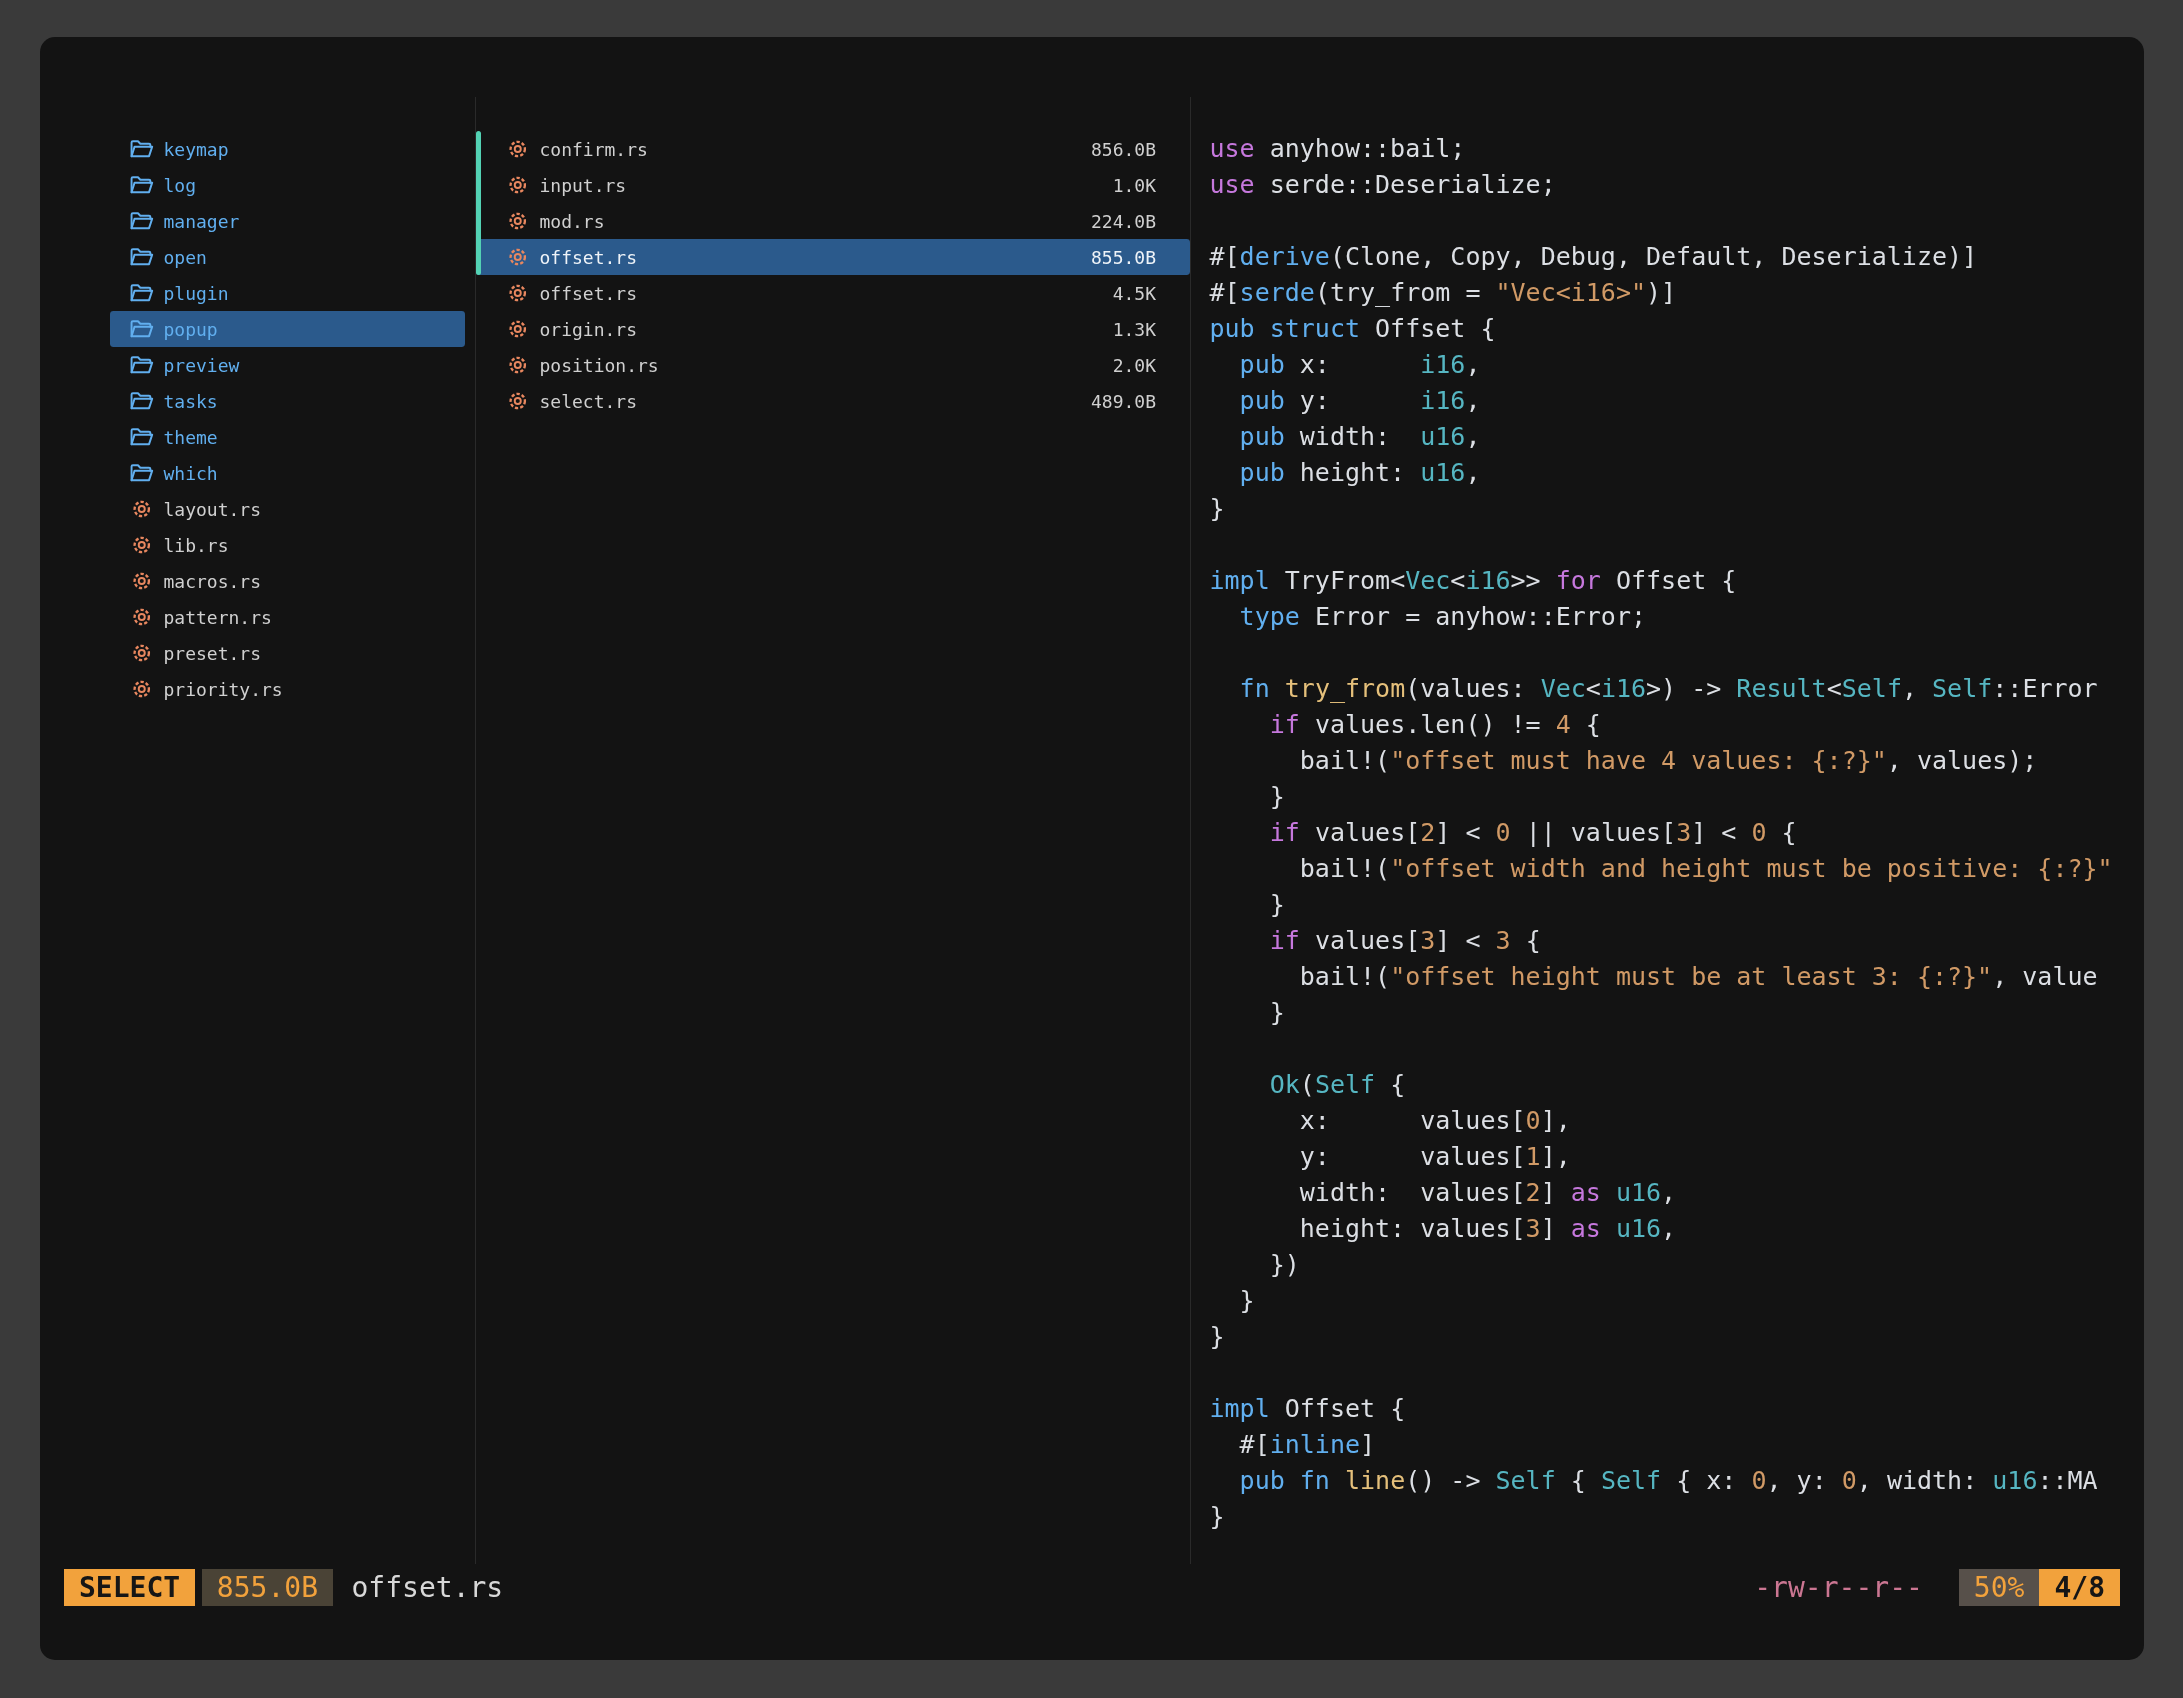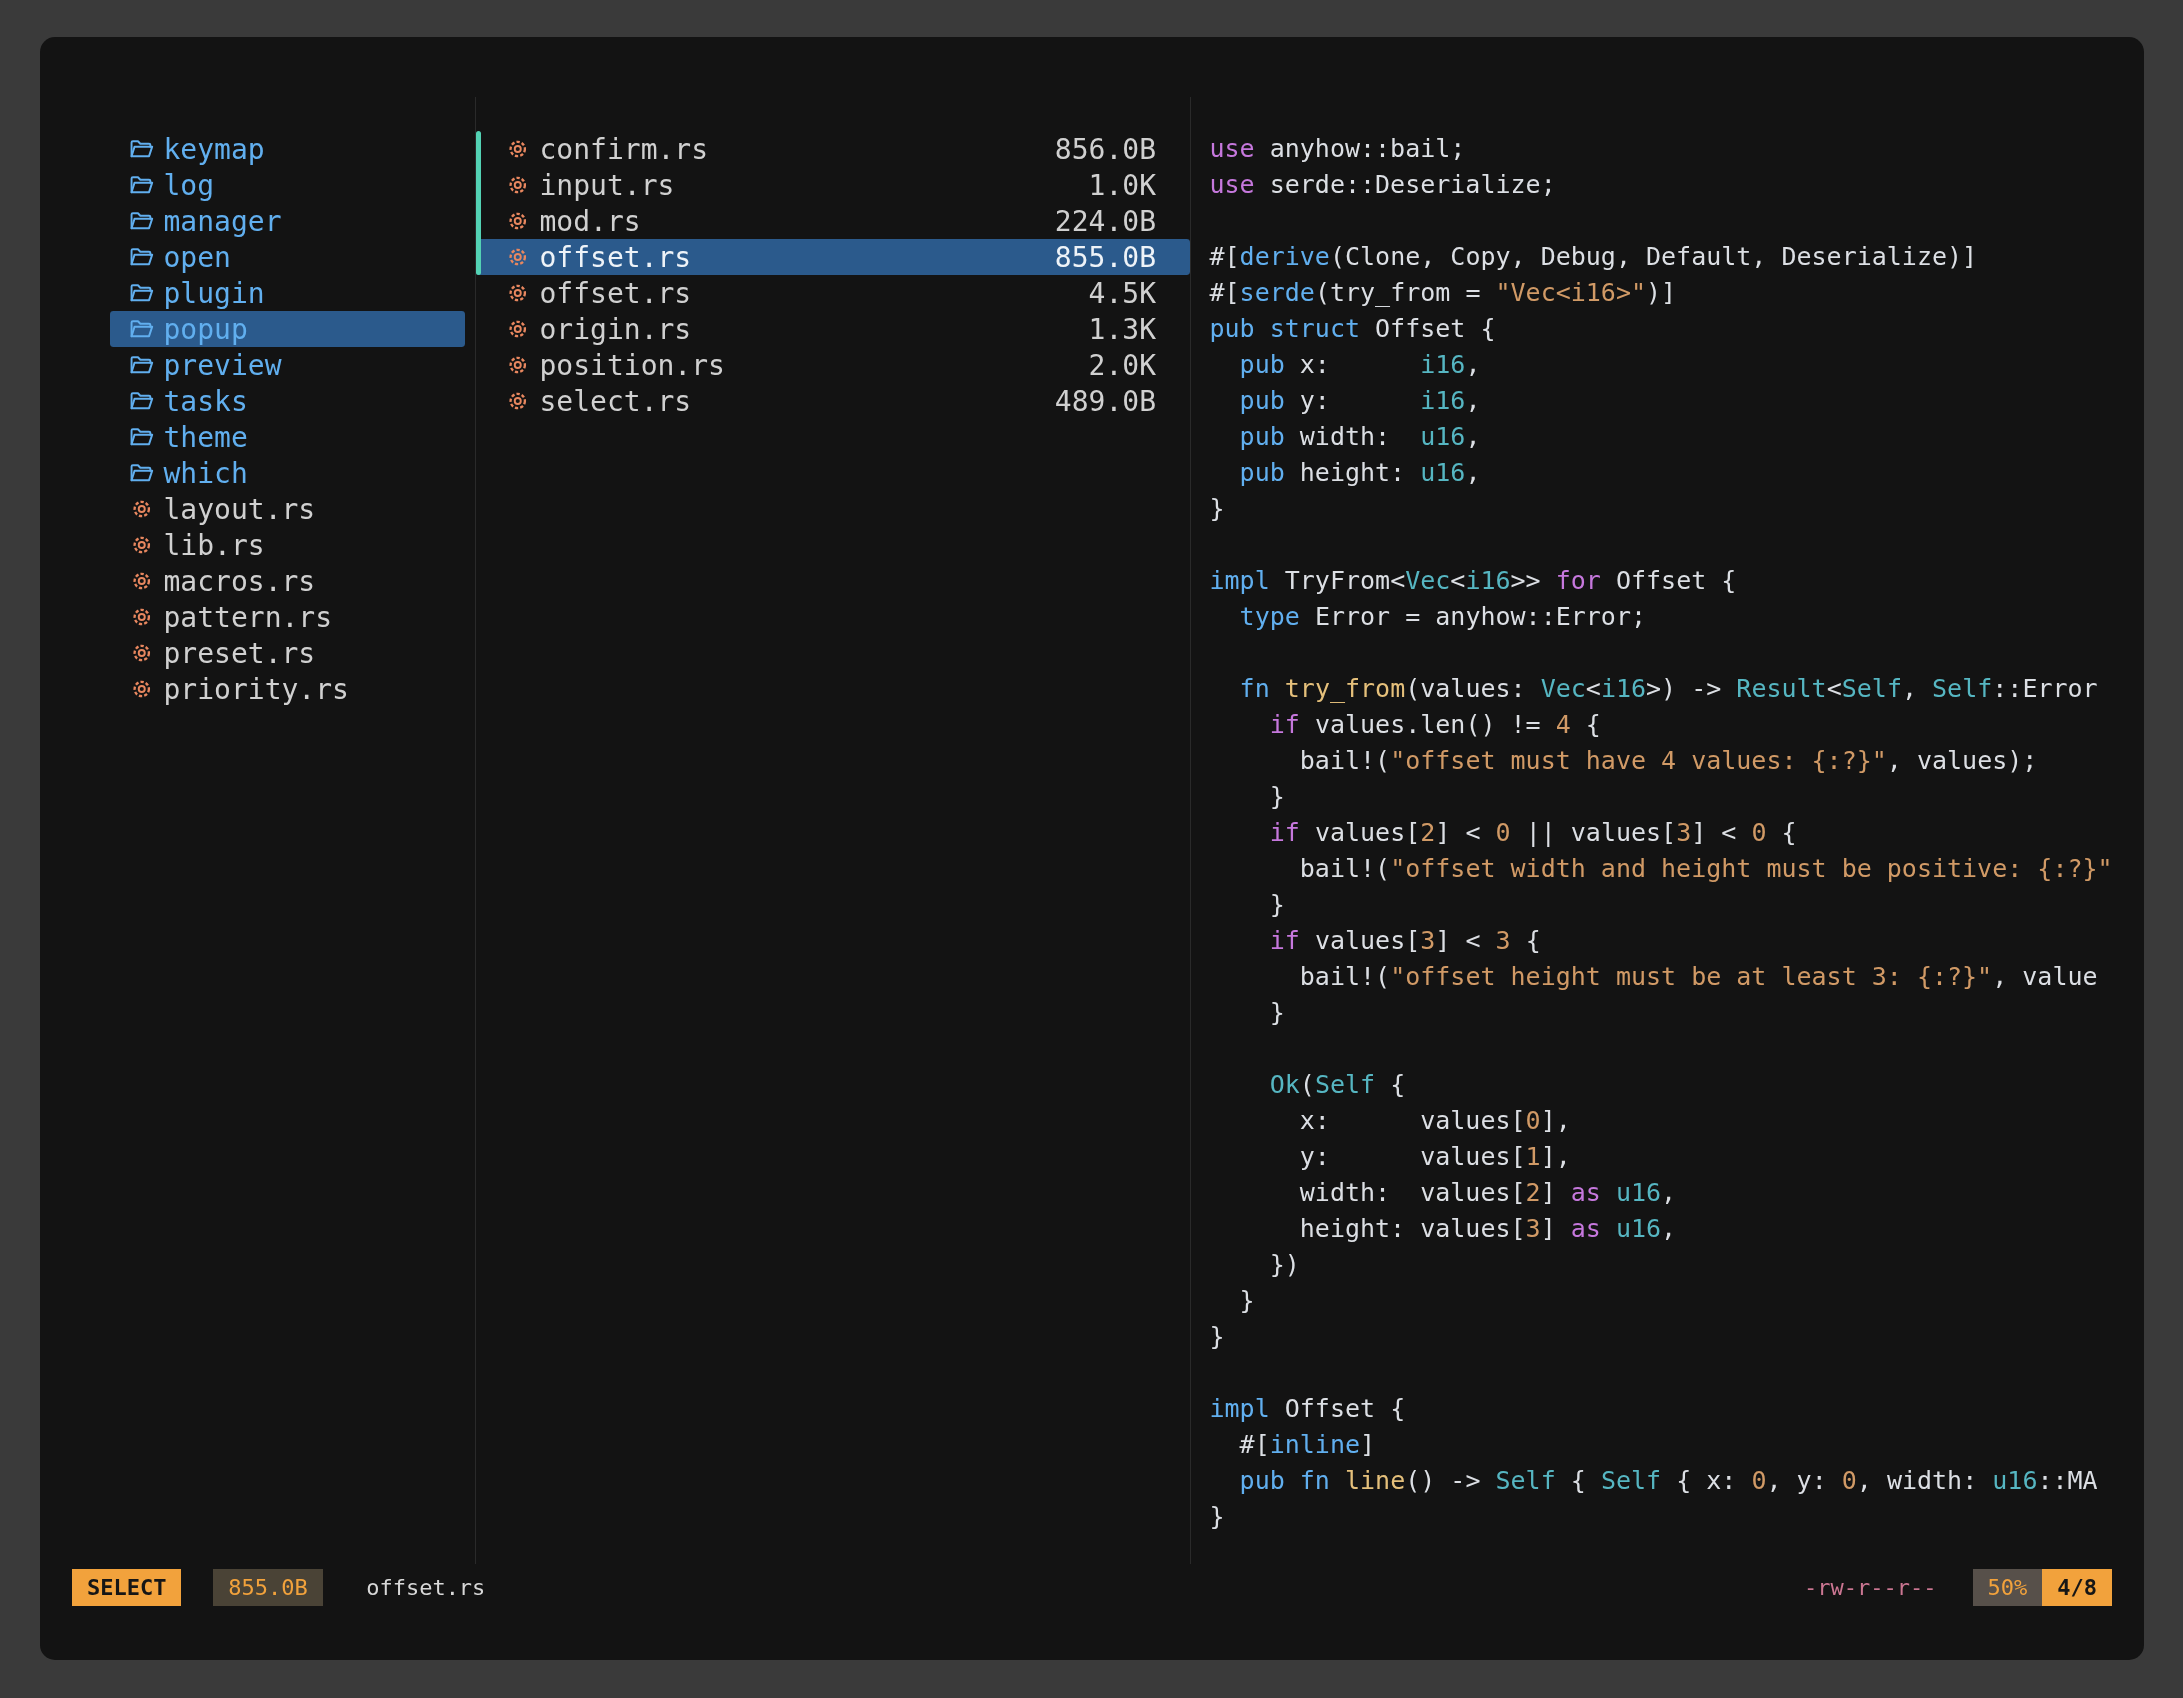--- a/index.html
+++ b/index.html
@@ -8,21 +8,21 @@
     position:absolute; left:40px; top:37px; width:2104px; height:1623px;
     background:var(--window-bg,#131313); border-radius:15px;
     display:flex; flex-direction:column; padding:60px 0 54px 0; overflow:hidden;
   }
   .panes { flex:1; min-height:0; display:flex; }
   .pane { padding-top:34px; overflow:hidden; }
   .pane-left { width:435px; }
   .pane-mid { width:716px; position:relative; border-left:1.7px solid var(--sep,#2a2a2a); border-right:1.7px solid var(--sep,#2a2a2a); }
   .pane-right { flex:1; padding-left:18.5px; }
 
-  .row { height:36px; display:flex; align-items:center; gap:10px; font-size:28px; color:var(--file-fg,#d0d0d0); border-radius:3.4px; white-space:pre; }
+  .row { height:36px; display:flex; align-items:center; gap:10px; font-size:18px; color:var(--file-fg,#d0d0d0); border-radius:3.4px; white-space:pre; }
   .pane-left .row { margin-left:70px; margin-right:10px; padding-left:20px; }
   .pane-mid .row { padding-left:30px; padding-right:34px; }
   .row .icon { display:flex; align-items:center; color:var(--rust-orange,#e8875f); flex:0 0 auto; }
   .row .icon svg { width:23.5px; height:22px; display:block; }
   .row.dir { color:var(--dir-blue,#61afef); }
   .row.dir .icon { color:var(--dir-blue,#61afef); }
   .row.selected { background:var(--sel-bg,#2b5a8c); }
   .pane-mid .row.selected { color:#eef3f8; }
   .row .size { margin-left:auto; }
 
@@ -30,21 +30,21 @@
 
   .code-line { height:36px; line-height:36px; font-size:25px; white-space:pre; color:var(--code-fg,#dcdfe4); }
   .tk-f { color:var(--code-fg,#dcdfe4); }
   .tk-b { color:var(--kw-blue,#61afef); }
   .tk-m { color:var(--kw-magenta,#c678dd); }
   .tk-c { color:var(--type-cyan,#56b6c2); }
   .tk-s { color:var(--str-orange,#d19a66); }
   .tk-n { color:var(--str-orange,#d19a66); }
   .tk-y { color:var(--fn-yellow,#e5c07b); }
 
-  .statusbar { height:37px; margin-top:5px; display:flex; align-items:center; padding:0 32px; font-size:22px;gap:25px; }
+  .statusbar { height:37px; margin-top:5px; display:flex; align-items:center; padding:0 24px; font-size:28px; }
   .badge { height:37px; line-height:37px; padding:0 15px; display:inline-block; }
   .badge-mode { background:var(--accent,#f2a23c); color:#161616; font-weight:bold; margin-right:6.7px; }
   .badge-size { background:#4a4336; color:var(--accent,#f2a23c); }
   .status-filename { color:#d8d8d8; margin-left:18.5px; }
   .status-right { margin-left:auto; display:flex; align-items:center; }
   .status-perms { color:var(--perms-pink,#cb7692); margin-right:36px; }
   .badge-percent { background:#57504a; color:var(--accent,#f2a23c); }
   .badge-pos { background:var(--accent,#f2a23c); color:#161616; font-weight:bold; }
 </style>
 </head>

